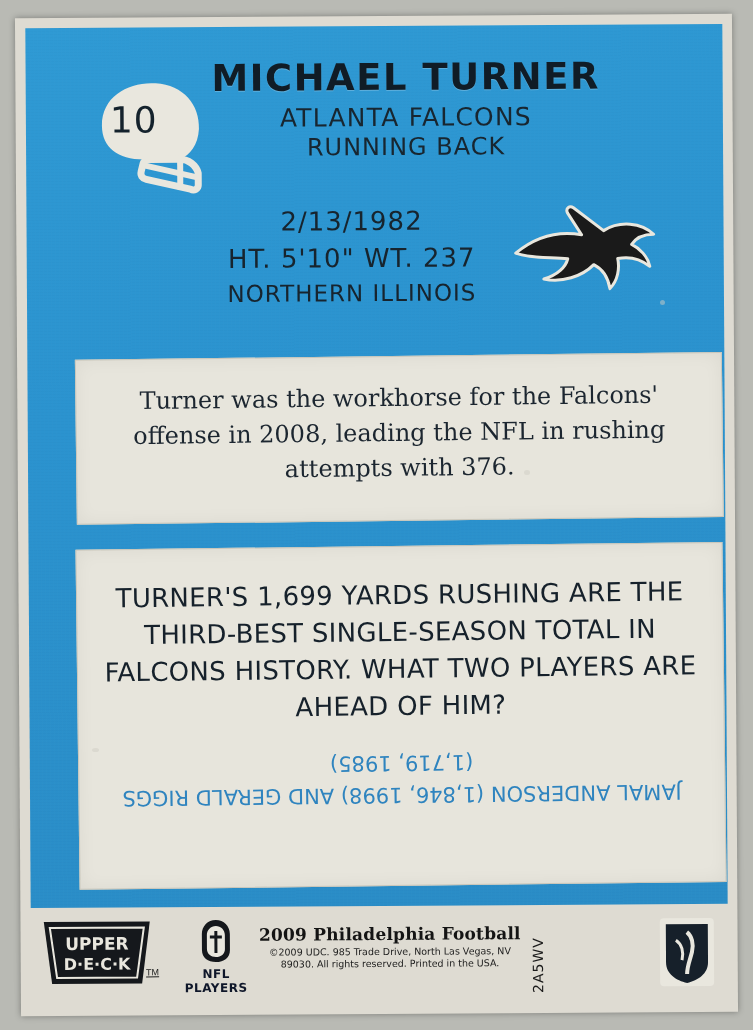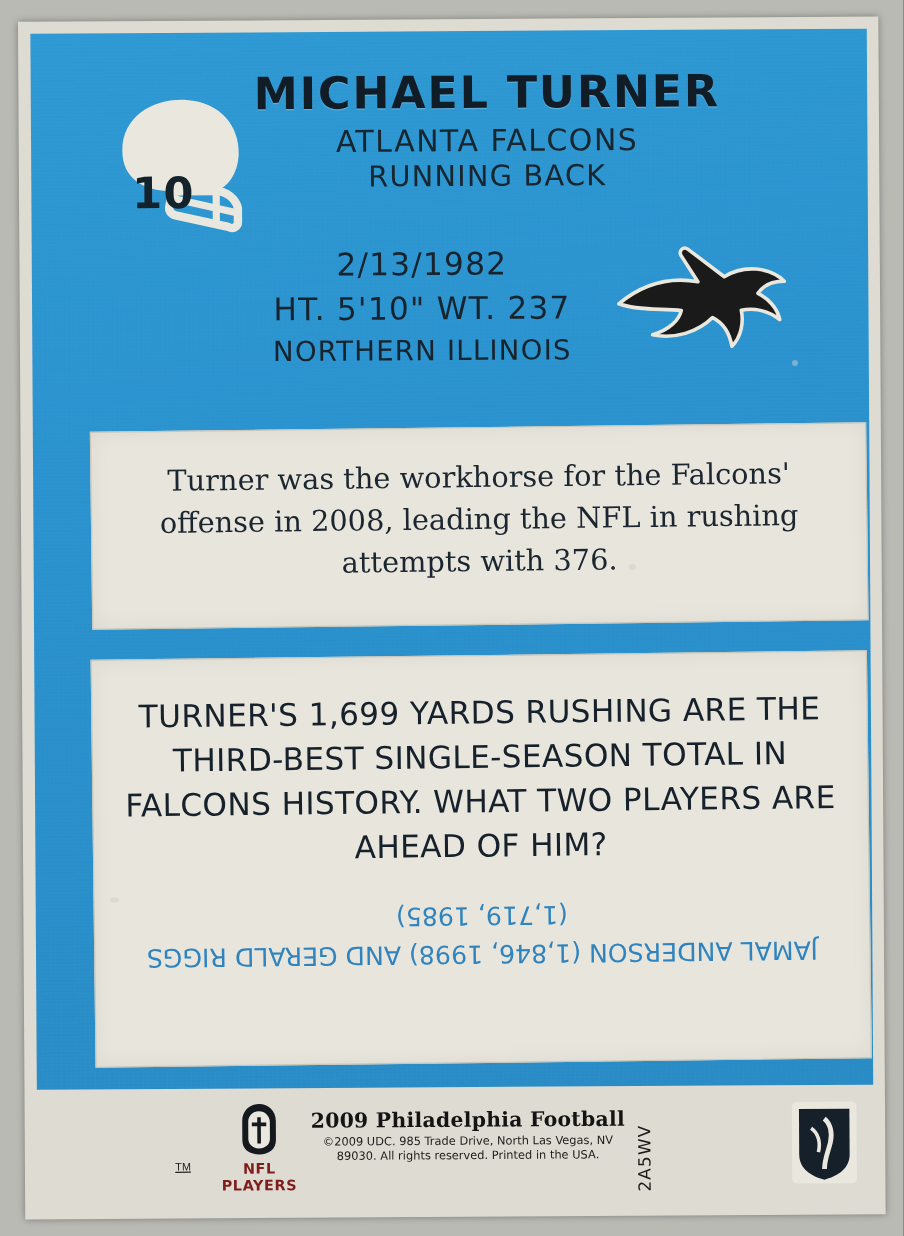--- a/index.html
+++ b/index.html
@@ -97,24 +97,23 @@
     width: 140px;
     height: 125px;
   }
   #helmet-wrap svg { display:block; }
   .jersey-number {
     position: absolute;
     left: 26px;
     top: 26px;
     font-family: "DejaVu Sans", sans-serif;
     font-size: 36px;
-    font-weight: bold;
+    font-weight: normal;
     color: #14222c;
     letter-spacing: 1px;
-    margin-top: 42px;
   }
 
   
   .bio {
     position: absolute;
     left: 110px;
     top: 180px;
     width: 430px;
     text-align: center;
     font-family: "DejaVu Sans", sans-serif;
@@ -207,21 +206,21 @@
     top: 8px;
     width: 80px;
     text-align: center;
   }
   #nflpa .nflpa-label {
     font-family: "DejaVu Sans", sans-serif;
     font-size: 12px;
     font-weight: bold;
     letter-spacing: .5px;
     margin-top: 2px;
-    color: #7f1d1d;
+    color: #0f172a;
   }
   #copyright {
     position: absolute;
     left: 228px;
     top: 16px;
     width: 268px;
     text-align: center;
   }
   #copyright .brand-line {
     font-family: "DejaVu Serif", serif;
@@ -322,20 +321,28 @@
     </div>
 
     <div class="panel" id="quiz-panel">
       <div class="quiz-question">TURNER'S 1,699 YARDS RUSHING ARE THE THIRD-BEST SINGLE-SEASON TOTAL IN FALCONS HISTORY. WHAT TWO PLAYERS ARE AHEAD OF HIM?</div>
       <div class="quiz-answer">JAMAL ANDERSON (1,846, 1998) AND GERALD RIGGS (1,719, 1985)</div>
     </div>
   </div>
 
   <div id="footer">
 
+    <div id="upper-deck-logo">
+      <svg width="118" height="72" viewBox="0 0 118 72">
+        <polygon points="6,4 112,4 104,66 14,66" fill="#15181c"></polygon>
+        <polygon points="12,10 106,10 99,60 19,60" fill="#15181c" stroke="#e9e7de" stroke-width="2"></polygon>
+        <text x="59" y="32" font-family="DejaVu Sans, sans-serif" font-size="17" font-weight="bold" fill="#e9e7de" text-anchor="middle">UPPER</text>
+        <text x="59" y="52" font-family="DejaVu Sans, sans-serif" font-size="16" font-weight="bold" fill="#e9e7de" text-anchor="middle">D·E·C·K</text>
+      </svg>
+    </div>
     <div class="ud-tm">TM</div>
 
     <div id="nflpa">
       <svg width="44" height="48" viewBox="0 0 44 48" style="display:block;margin:0 auto;">
         <path d="M22 3 C30 3 36 9 36 17 L36 33 C36 41 30 45 22 45 C14 45 8 41 8 33 L8 17 C8 9 14 3 22 3 Z" fill="#15181c"></path>
         <path d="M22 9 C27 9 31 13 31 18 L31 32 C31 37 27 40 22 40 C17 40 13 37 13 32 L13 18 C13 13 17 9 22 9 Z" fill="#e9e7de"></path>
         <path d="M22 14 L22 36 M16 20 L28 20" stroke="#15181c" stroke-width="3"></path>
       </svg>
       <div class="nflpa-label">NFL PLAYERS</div>
     </div>

